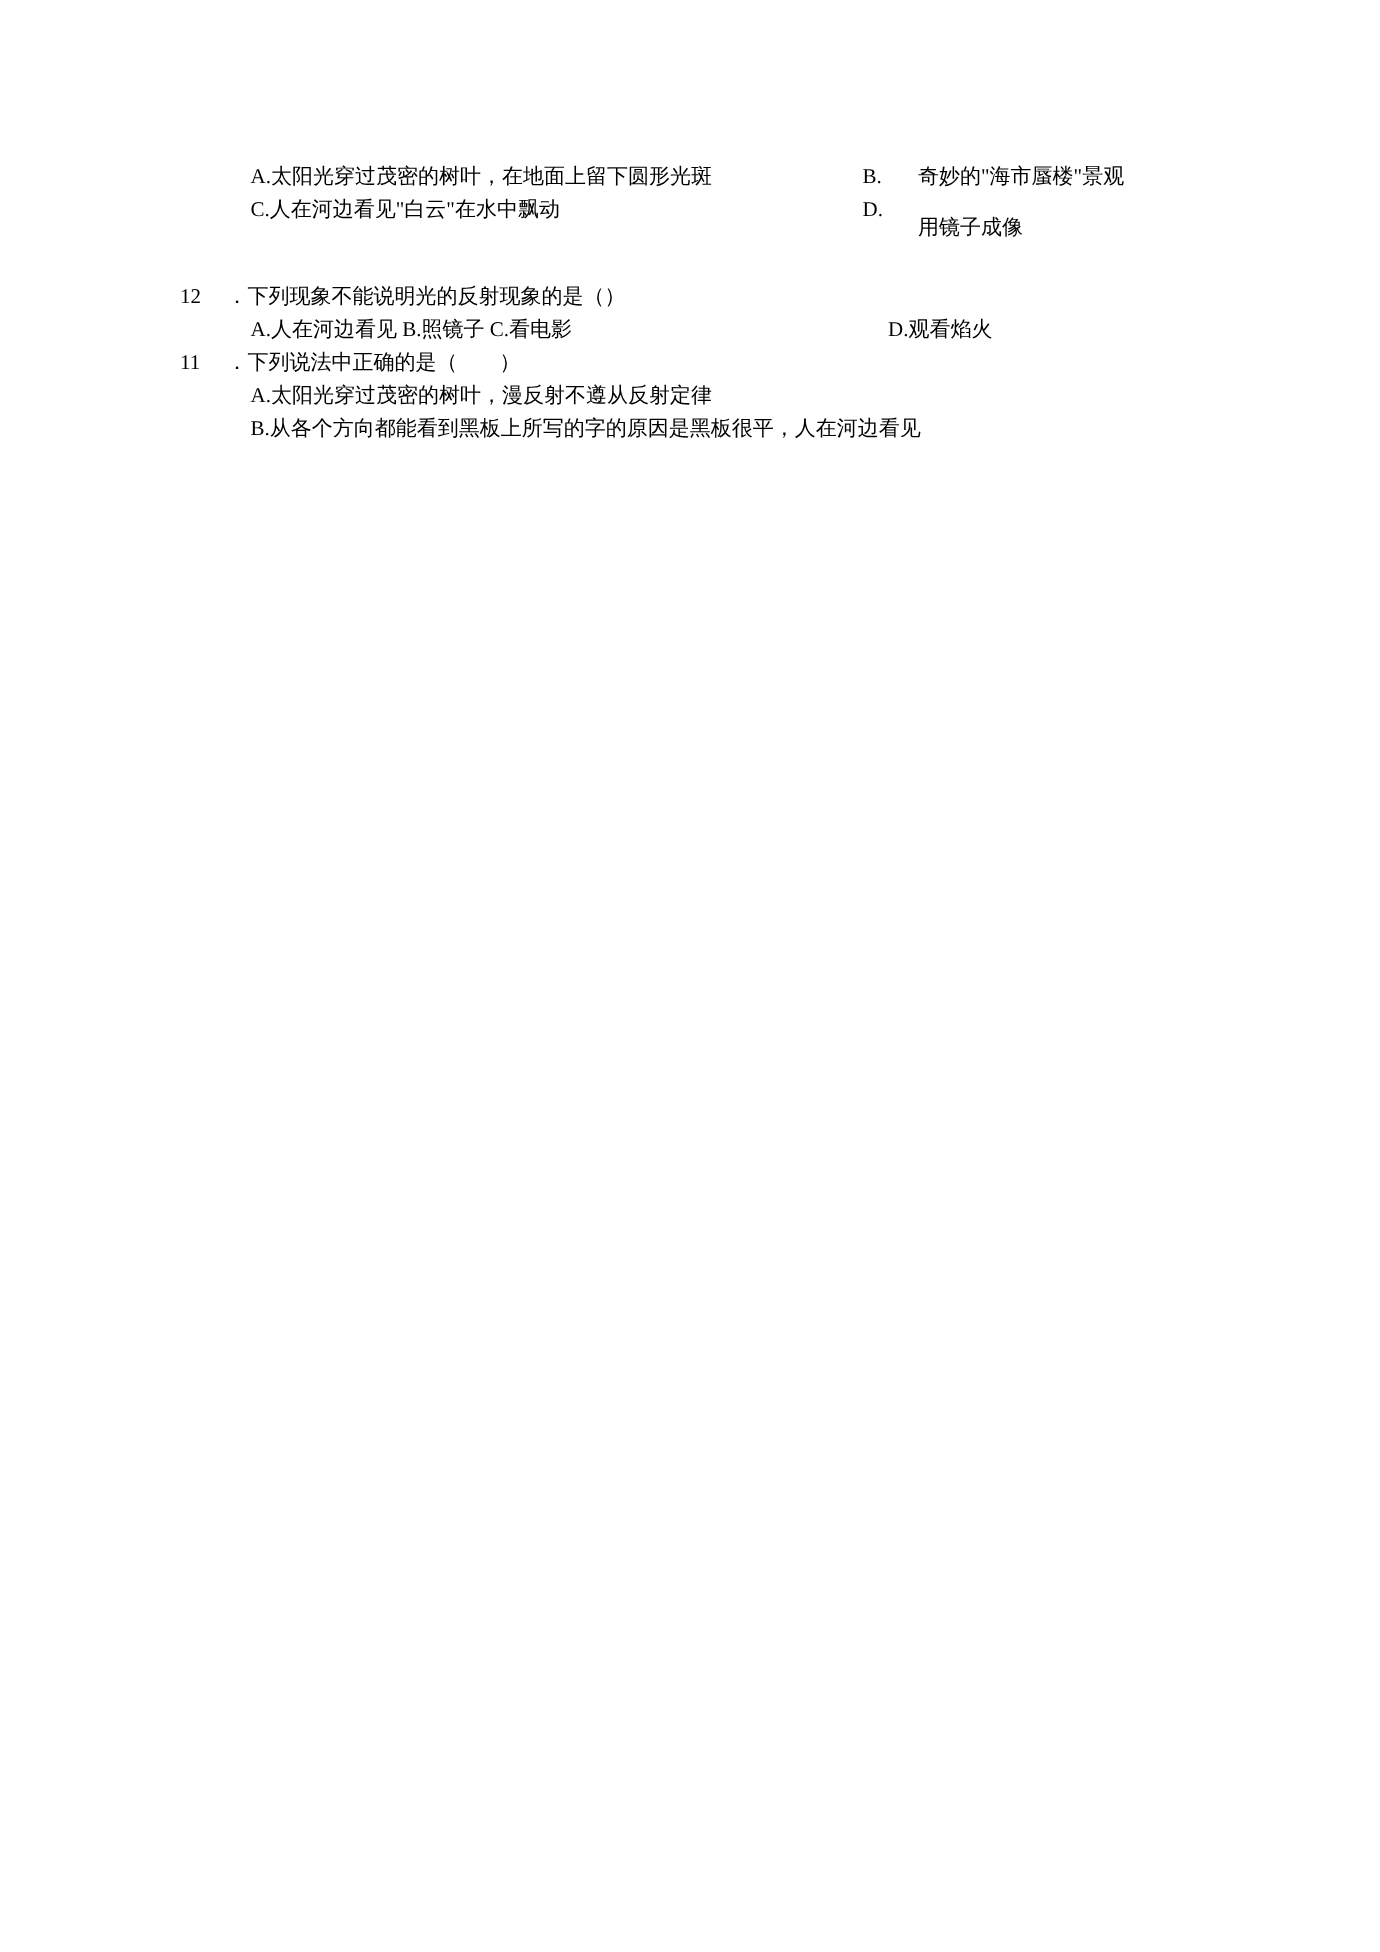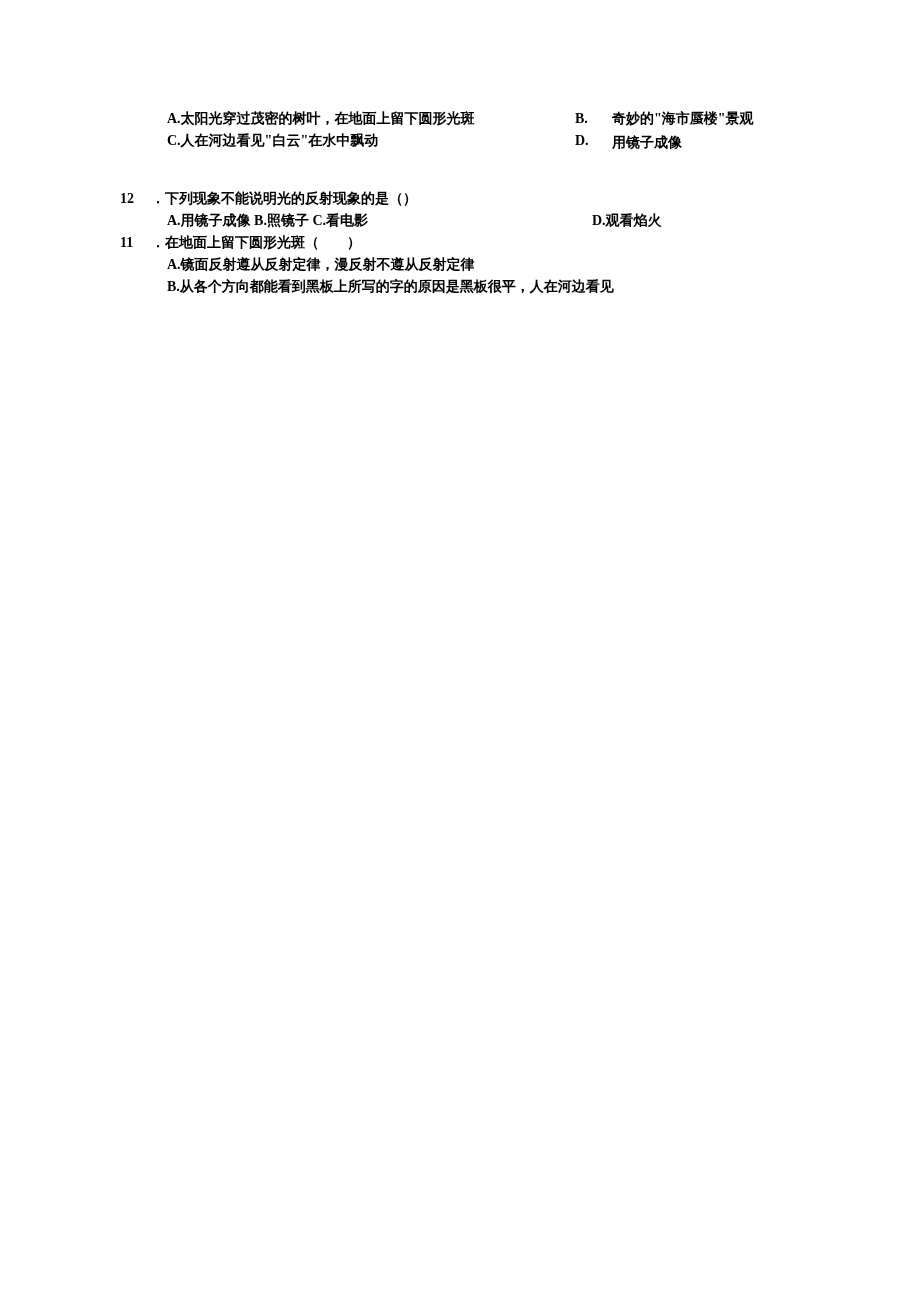--- a/index.html
+++ b/index.html
@@ -8,21 +8,20 @@
       font-family: "SimSun", "宋体", serif;
       background: #ffffff;
       width: 920px;
       height: 1301px;
       font-size: 14px;
       color: #000;
       line-height: 1.5;
     }
     .page {
       padding: 108px 0 0 0;
-      font-weight: bold;
     }
     .row-ab, .row-cd {
       display: flex;
       align-items: baseline;
     }
     .row-ab .opt-a, .row-cd .opt-c {
       padding-left: 167px;
       white-space: nowrap;
     }
     .right-label {
@@ -93,40 +92,40 @@
 
   <div class="row-ab">
     <span class="opt-a">A.太阳光穿过茂密的树叶，在地面上留下圆形光斑</span>
     <span class="right-label" style="top:0;">B.</span>
     <span class="right-text" style="top:0;">奇妙的"海市蜃楼"景观</span>
   </div>
 
   <div class="row-cd">
     <span class="opt-c">C.人在河边看见"白云"在水中飘动</span>
     <span class="right-label" style="top:0;">D.</span>
-    <span class="right-text" style="top:2px;text-align:right;">用镜子成像</span>
+    <span class="right-text" style="top:12px;text-align:right;">用镜子成像</span>
   </div>
 
   <div class="q12-line1">
     <span class="q12-num">12</span>
     <span class="q12-stem">．下列现象不能说明光的反射现象的是（）</span>
   </div>
 
   <div class="q12-line2">
-    <span class="q12-abc">A.用镜子成像 B.照镜子 C.看电影</span>
+    <span class="q12-abc">A.人在河边看见 B.照镜子 C.看电影</span>
     <span class="q12-d">D.观看焰火</span>
   </div>
 
   <div class="q13-line1">
     <span class="q13-num">11</span>
-    <span class="q13-stem">．在地面上留下圆形光斑（　　）</span>
+    <span class="q13-stem">．下列说法中正确的是（　　）</span>
   </div>
 
   <div class="q13-opt">
-    <span>A.镜面反射遵从反射定律，漫反射不遵从反射定律</span>
+    <span>A.太阳光穿过茂密的树叶，漫反射不遵从反射定律</span>
   </div>
 
   <div class="q13-opt">
     <span>B.从各个方向都能看到黑板上所写的字的原因是黑板很平，人在河边看见</span>
   </div>
 
 
 </div>
 
 </body></html>

